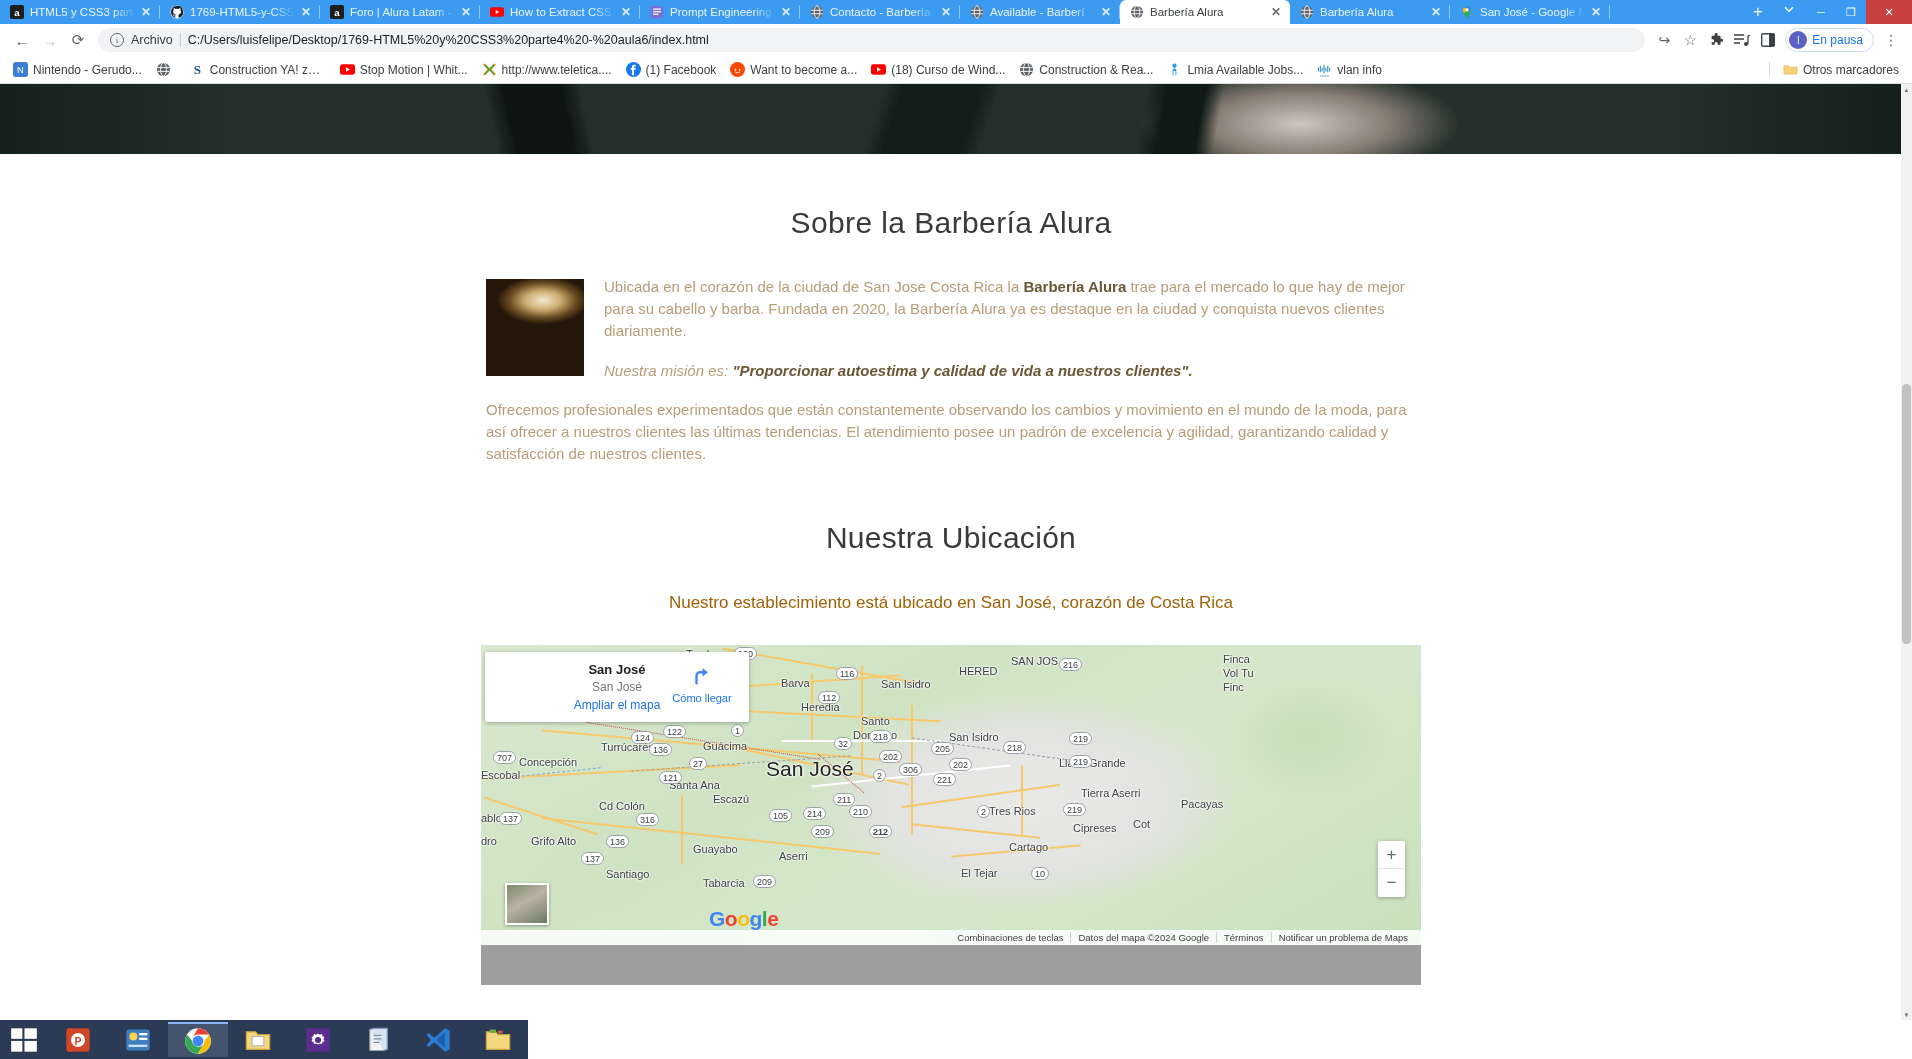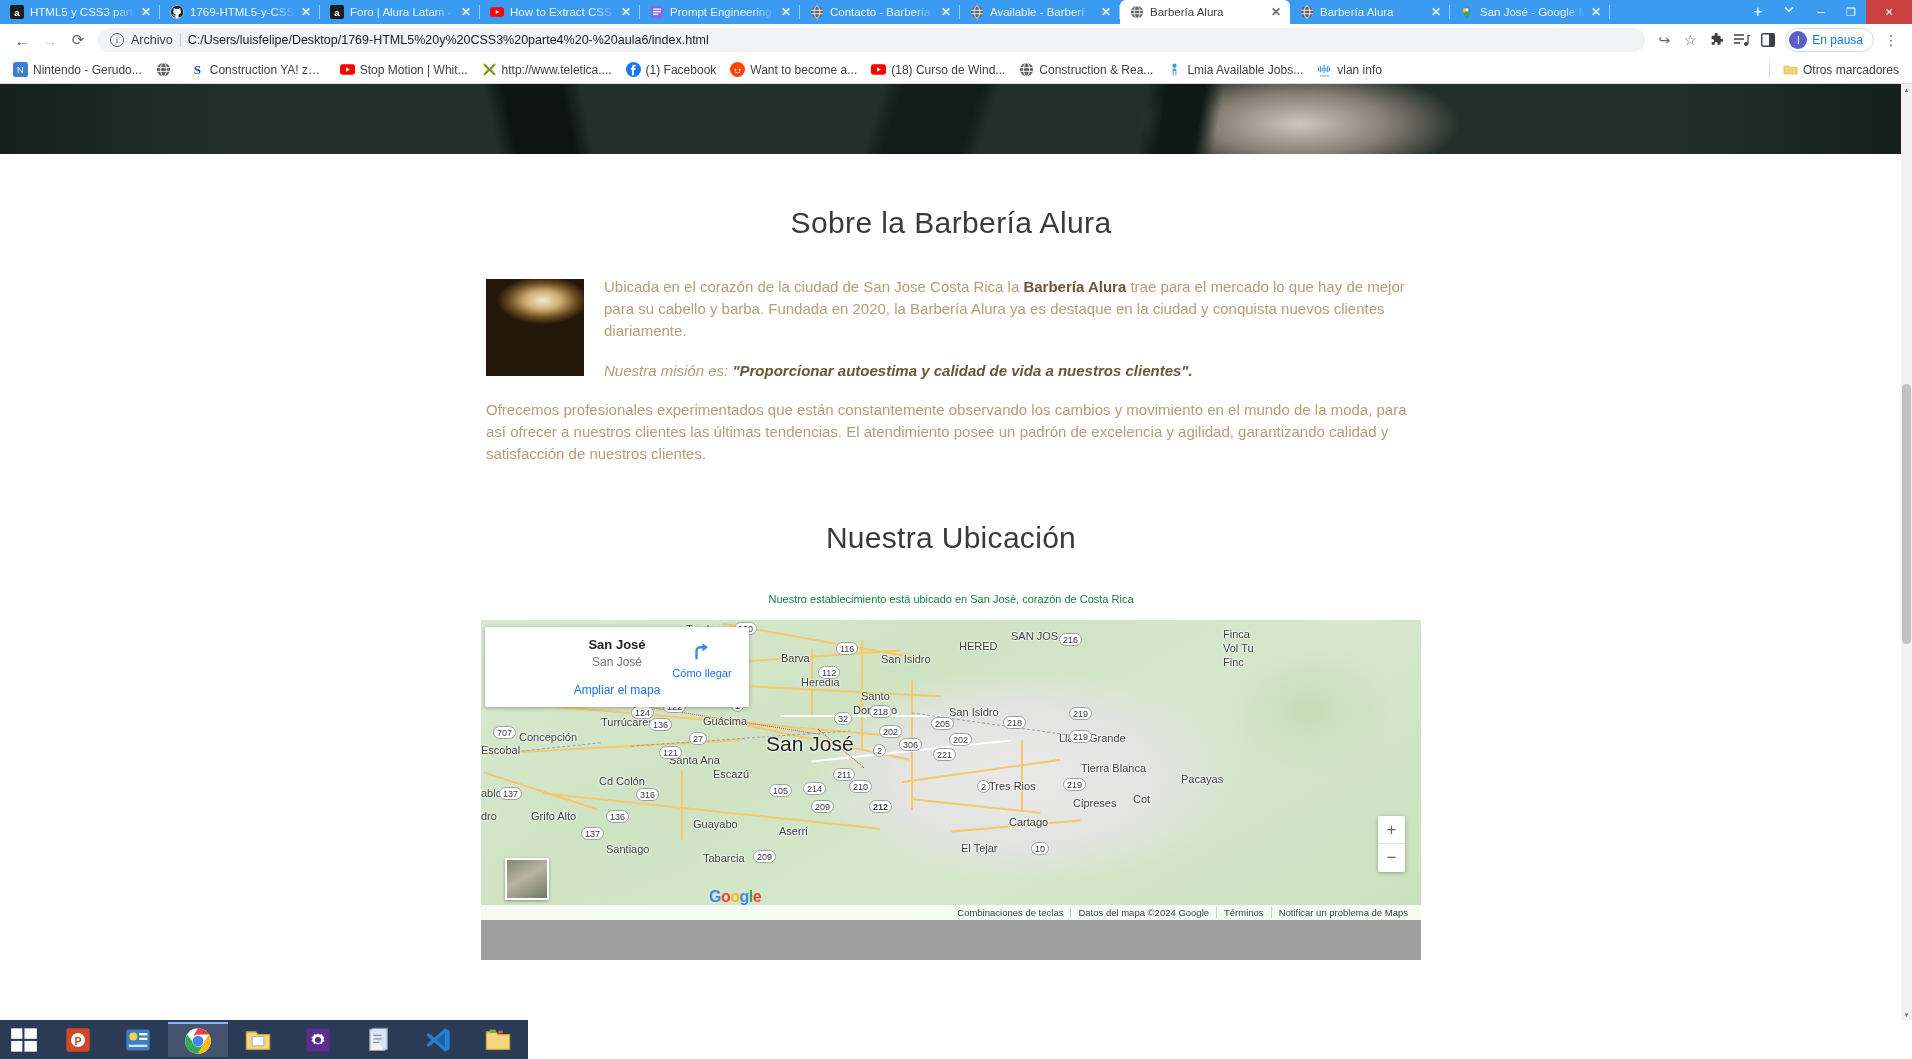--- a/index.html
+++ b/index.html
@@ -120,21 +120,21 @@
   .about p { margin-bottom: 17px; }
   .about b { color: #6b5636; font-weight: bold; }
   .mission { font-style: italic; }
   .mission b { font-style: italic; color: #6b5636; }
 
   
   .loc { margin-top: 56px; text-align: center; }
   .loc h2 {
     font-weight: 300; font-size: 30px; color: #3a3a3a; letter-spacing: .3px; margin-bottom: 38px;
   }
-  .loc p { font-size: 11px; color: #15803d; margin-bottom: 15px; }
+  .loc p { font-size: 17px; color: #a16207; margin-bottom: 32px; }
 
   
   .mapbox {
     width: 940px; height: 300px; margin: 0 auto; position: relative; overflow: hidden;
     background: #cfe3c6;
   }
   .map-terrain { position: absolute; inset: 0;
     background:
       radial-gradient(ellipse 300px 150px at 58% 52%, #e9e9e8 0%, #e3e3e1 45%, rgba(227,227,225,0) 72%),
       radial-gradient(ellipse 120px 90px at 88% 30%, #c6ddb9 0%, rgba(198,221,185,0) 75%),
@@ -156,37 +156,37 @@
   .border-dash { position: absolute; border-top: 1.5px dotted #d54b3d; }
   .border-gray { position: absolute; border-top: 1px dashed #9aa0a6; }
   .border-blue { position: absolute; border-top: 1.5px dashed #7aaed8; }
 
   .map-card {
     position: absolute; left: 4px; top: 7px; width: 264px; background: #fff;
     box-shadow: 0 1px 4px rgba(0,0,0,.3); padding: 10px 12px 9px; border-radius: 2px;
   }
   .mc-title { font-size: 13px; font-weight: bold; color: #202124; }
   .mc-sub { font-size: 12px; color: #70757a; margin-top: 3px; }
-  .mc-link { font-size: 12px; color: #1a73e8; margin-top: 14px; display: inline-block; }
+  .mc-link { font-size: 12px; color: #1a73e8; margin-top: 4px; display: inline-block; }
   .mc-dir { position: absolute; right: 12px; top: 12px; text-align: center; width: 70px; }
   .mc-dir-label { font-size: 11px; color: #1a73e8; display: block; margin-top: 2px; }
 
   .map-thumb {
     position: absolute; left: 24px; bottom: 20px; width: 44px; height: 42px;
     border: 2px solid #fff; box-shadow: 0 1px 3px rgba(0,0,0,.35);
     background: linear-gradient(150deg,#7e8a6e,#b9b3a4 45%,#6d7a62);
   }
   .map-zoom {
     position: absolute; right: 16px; bottom: 48px; width: 27px; background: #fff;
     box-shadow: 0 1px 4px rgba(0,0,0,.3); border-radius: 2px;
   }
   .map-zoom div { height: 28px; display: flex; align-items: center; justify-content: center;
                   color: #666; font-size: 17px; }
   .map-zoom div:first-child { border-bottom: 1px solid #e6e6e6; }
-  .google-logo { position: absolute; left: 228px; bottom: 14px; font-size: 16px;
+  .google-logo { position: absolute; left: 228px; bottom: 14px; font-size: 21px;
                  font-family: "Liberation Sans", sans-serif; font-weight: bold; letter-spacing: -.5px; }
   .g1{color:#4285F4}.g2{color:#EA4335}.g3{color:#FBBC05}.g4{color:#4285F4}.g5{color:#34A853}.g6{color:#EA4335}
   .map-footer {
     position: absolute; left: 0; right: 0; bottom: 0; height: 15px;
     display: flex; align-items: center; justify-content: flex-end; gap: 0;
     font-size: 9.5px; color: #3c4043; background: rgba(255,255,255,.82); padding-right: 6px;
   }
   .map-footer span { padding: 0 7px; border-left: 1px solid #d0d0d0; }
   .map-footer span:first-child { border-left: none; }
 
@@ -536,21 +536,21 @@
               <div class="mlabel" style="left: 372px; top: 84px;">Domingo</div>
               <div class="mlabel" style="left: 468px; top: 86px;">San Isidro</div>
               <div class="mlabel" style="left: 578px; top: 112px;">Llano Grande</div>
               <div class="mlabel" style="left: 120px; top: 96px;">Turrúcares</div>
               <div class="mlabel" style="left: 222px; top: 95px;">Guácima</div>
               <div class="mlabel" style="left: 38px; top: 111px;">Concepción</div>
               <div class="mlabel" style="left: 0px; top: 124px; text-align: center;">Escobal</div>
               <div class="mlabel" style="left: 188px; top: 134px;">Santa Ana</div>
               <div class="mlabel" style="left: 118px; top: 155px;">Cd Colón</div>
               <div class="mlabel" style="left: 232px; top: 148px;">Escazú</div>
-              <div class="mlabel" style="left: 600px; top: 142px;">Tierra Blanca</div>
+              <div class="mlabel" style="left: 600px; top: 142px;">Tierra Aserri</div>
               <div class="mlabel" style="left: 700px; top: 153px;">Pacayas</div>
               <div class="mlabel" style="left: 508px; top: 160px;">Tres Rios</div>
               <div class="mlabel" style="left: 652px; top: 173px;">Cot</div>
               <div class="mlabel" style="left: 592px; top: 177px;">Cipreses</div>
               <div class="mlabel" style="left: 0px; top: 167px;">ablo</div>
               <div class="mlabel" style="left: 50px; top: 190px;">Grifo Alto</div>
               <div class="mlabel" style="left: 0px; top: 190px;">dro</div>
               <div class="mlabel" style="left: 298px; top: 205px;">Aserri</div>
               <div class="mlabel" style="left: 528px; top: 196px;">Cartago</div>
               <div class="mlabel" style="left: 212px; top: 198px;">Guayabo</div>

